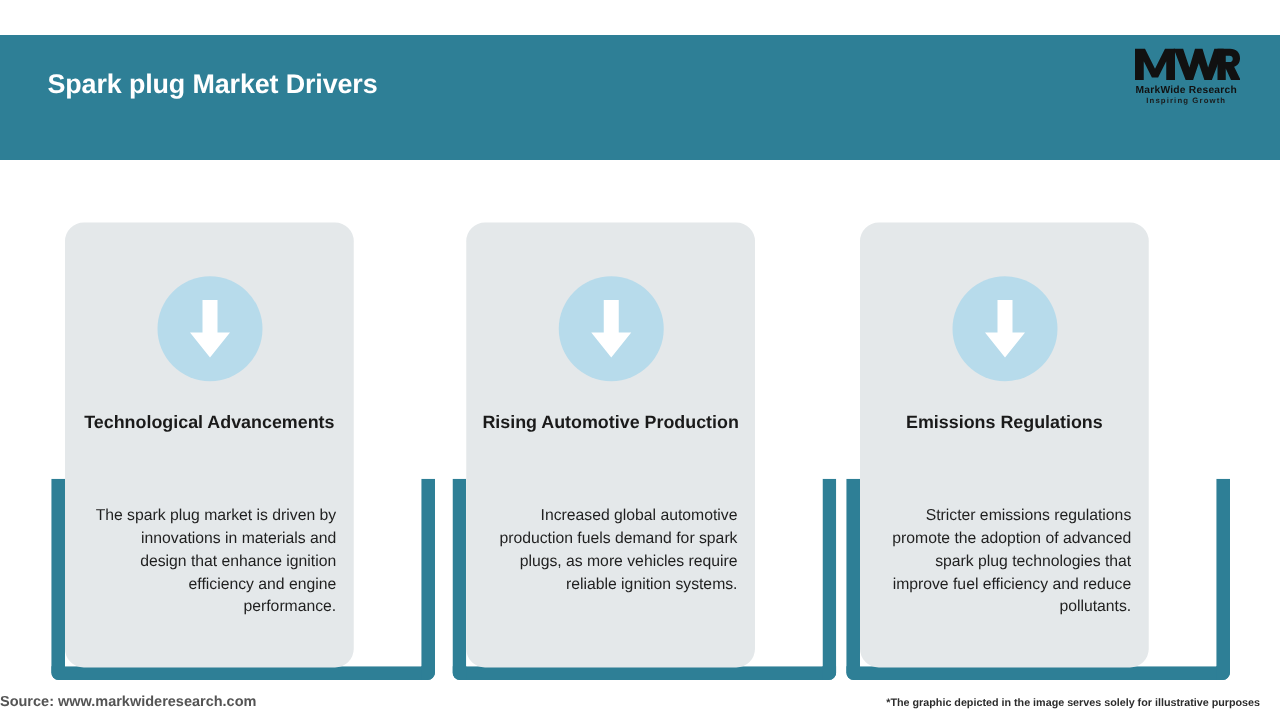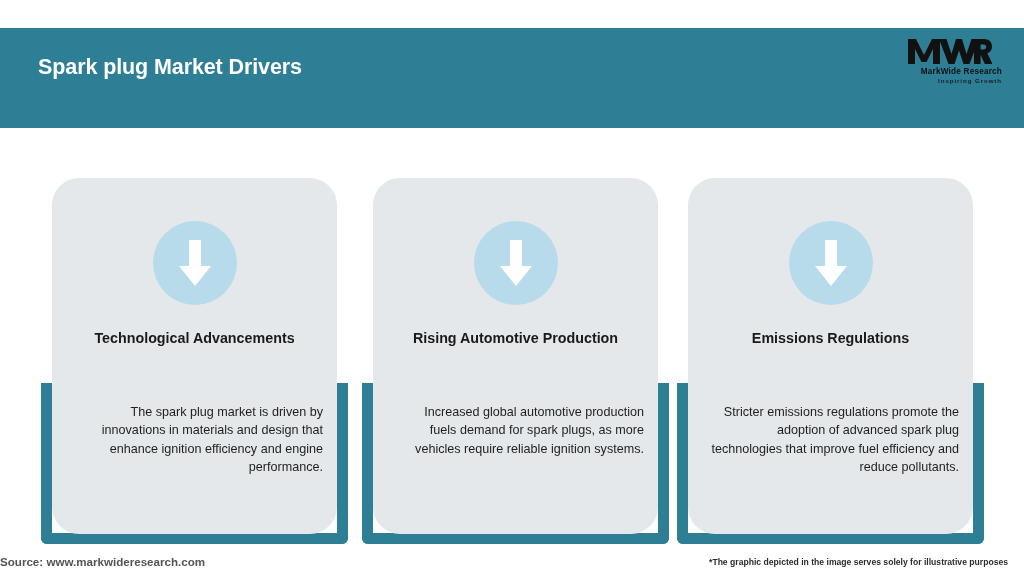--- a/index.html
+++ b/index.html
@@ -36,21 +36,21 @@
     white-space: nowrap;
   }
 
   
   .logo {
     position: absolute;
     right: 22px;
     top: 8px;
     width: 106px;
     height: 52px;
-    text-align: right;
+    text-align: center;
   }
   .logo-mark {
     display: block;
     margin: 0 auto;
   }
   .logo-name {
     display: block;
     font-size: 8.2px;
     font-weight: bold;
     color: #111111;
@@ -98,24 +98,24 @@
     border-bottom: 11px solid #2e7f96;
     border-bottom-left-radius: 6px;
     border-bottom-right-radius: 6px;
     box-sizing: border-box;
   }
 
   .card {
     position: absolute;
     left: 11px;
     top: 78px;
-    width: 285px;
+    width: 231px;
     height: 356px;
     background: #e4e8ea;
-    border-radius: 27px;
+    border-radius: 15px;
     box-sizing: border-box;
   }
 
   .card-icon {
     position: absolute;
     left: 50%;
     top: 43px;
     transform: translateX(-50%);
     width: 84px;
     height: 84px;

